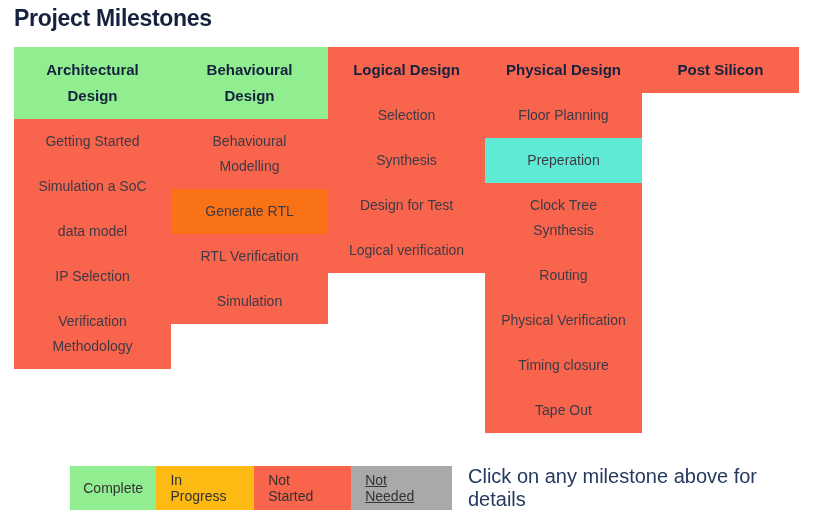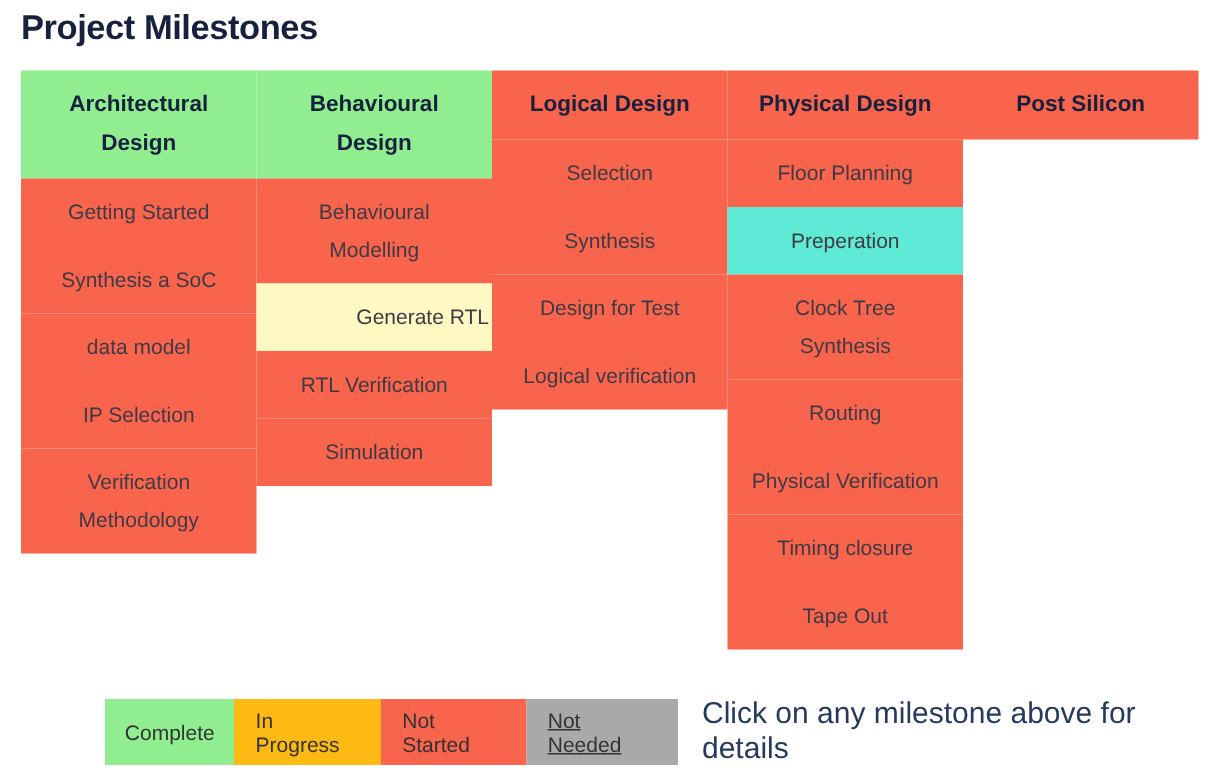--- a/index.html
+++ b/index.html
@@ -80,21 +80,21 @@
   <div class="chart" id="chart">
       <div class="column">
         <div class="cell header" style="background: rgb(144, 238, 144); color: rgb(22, 33, 62);">
           <div>Architectural</div>
           <div>Design</div>
         </div>
         <div class="cell item" style="background: rgb(248, 100, 76); color: rgb(63, 58, 70);">
           <div>Getting Started</div>
         </div>
         <div class="cell item" style="background: rgb(248, 100, 76); color: rgb(63, 58, 70);">
-          <div>Synthesis a SoC</div>
+          <div>Simulation a SoC</div>
         </div>
         <div class="cell item" style="background: rgb(248, 100, 76); color: rgb(63, 58, 70);">
           <div>data model</div>
         </div>
         <div class="cell item" style="background: rgb(248, 100, 76); color: rgb(63, 58, 70);">
           <div>IP Selection</div>
         </div>
         <div class="cell item" style="background: rgb(248, 100, 76); color: rgb(63, 58, 70);">
           <div>Verification</div>
           <div>Methodology</div>
@@ -102,21 +102,21 @@
       </div>
       <div class="column">
         <div class="cell header" style="background: rgb(144, 238, 144); color: rgb(22, 33, 62);">
           <div>Behavioural</div>
           <div>Design</div>
         </div>
         <div class="cell item" style="background: rgb(248, 100, 76); color: rgb(63, 58, 70);">
           <div>Behavioural</div>
           <div>Modelling</div>
         </div>
-        <div class="cell item" style="background: #fef9c3; color: rgb(63, 58, 70); text-align: right;">
+        <div class="cell item" style="background: #f97316; color: rgb(63, 58, 70);">
           <div>Generate RTL</div>
         </div>
         <div class="cell item" style="background: rgb(248, 100, 76); color: rgb(63, 58, 70);">
           <div>RTL Verification</div>
         </div>
         <div class="cell item" style="background: rgb(248, 100, 76); color: rgb(63, 58, 70);">
           <div>Simulation</div>
         </div>
       </div>
       <div class="column">

